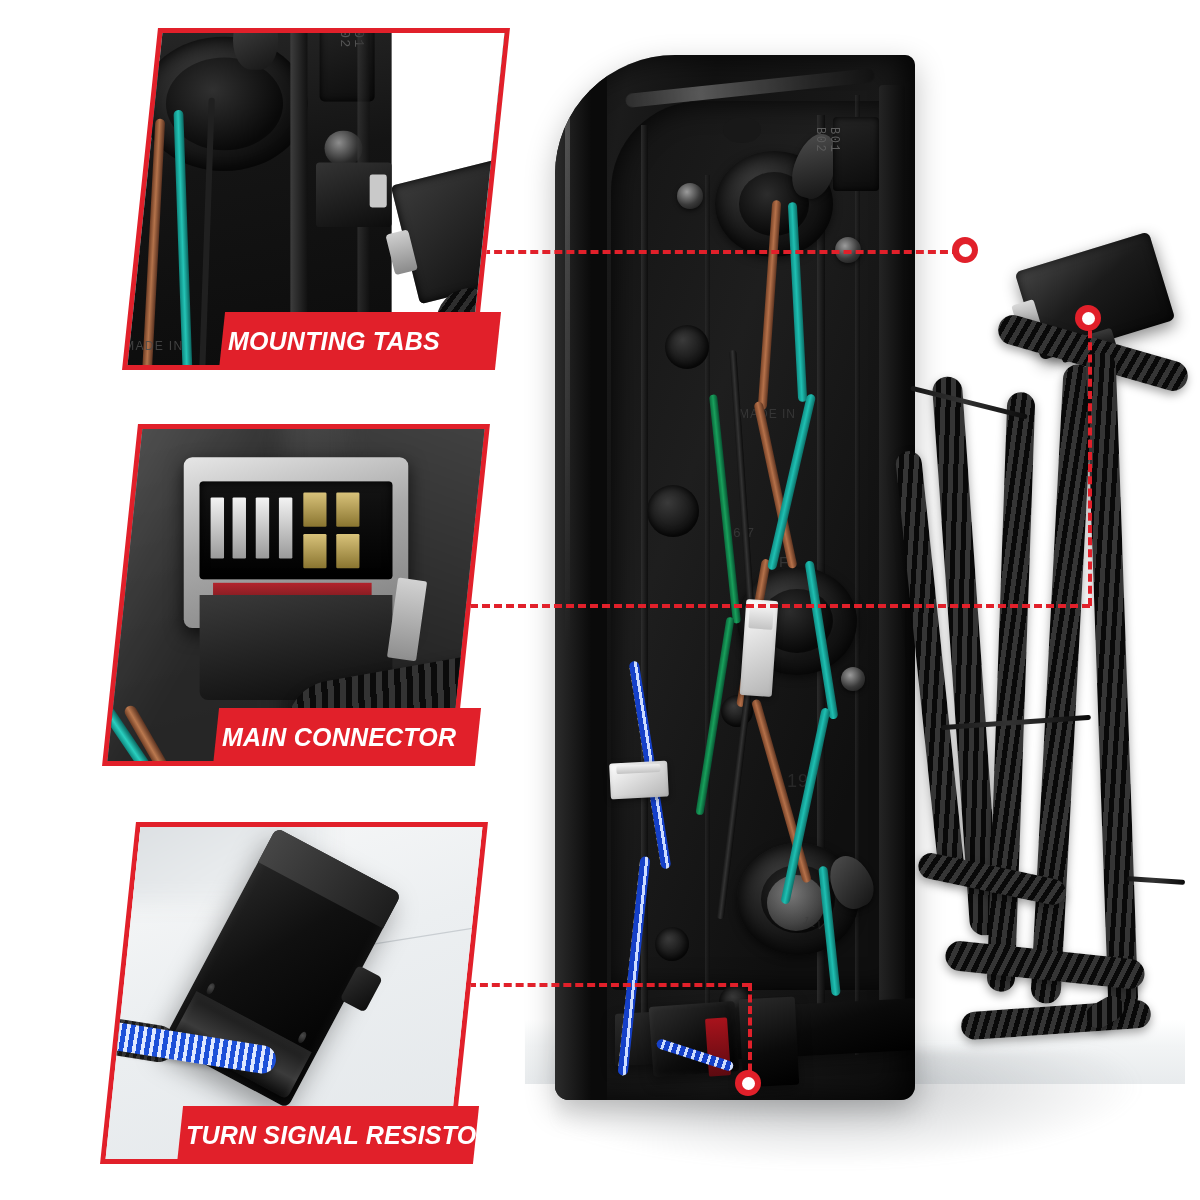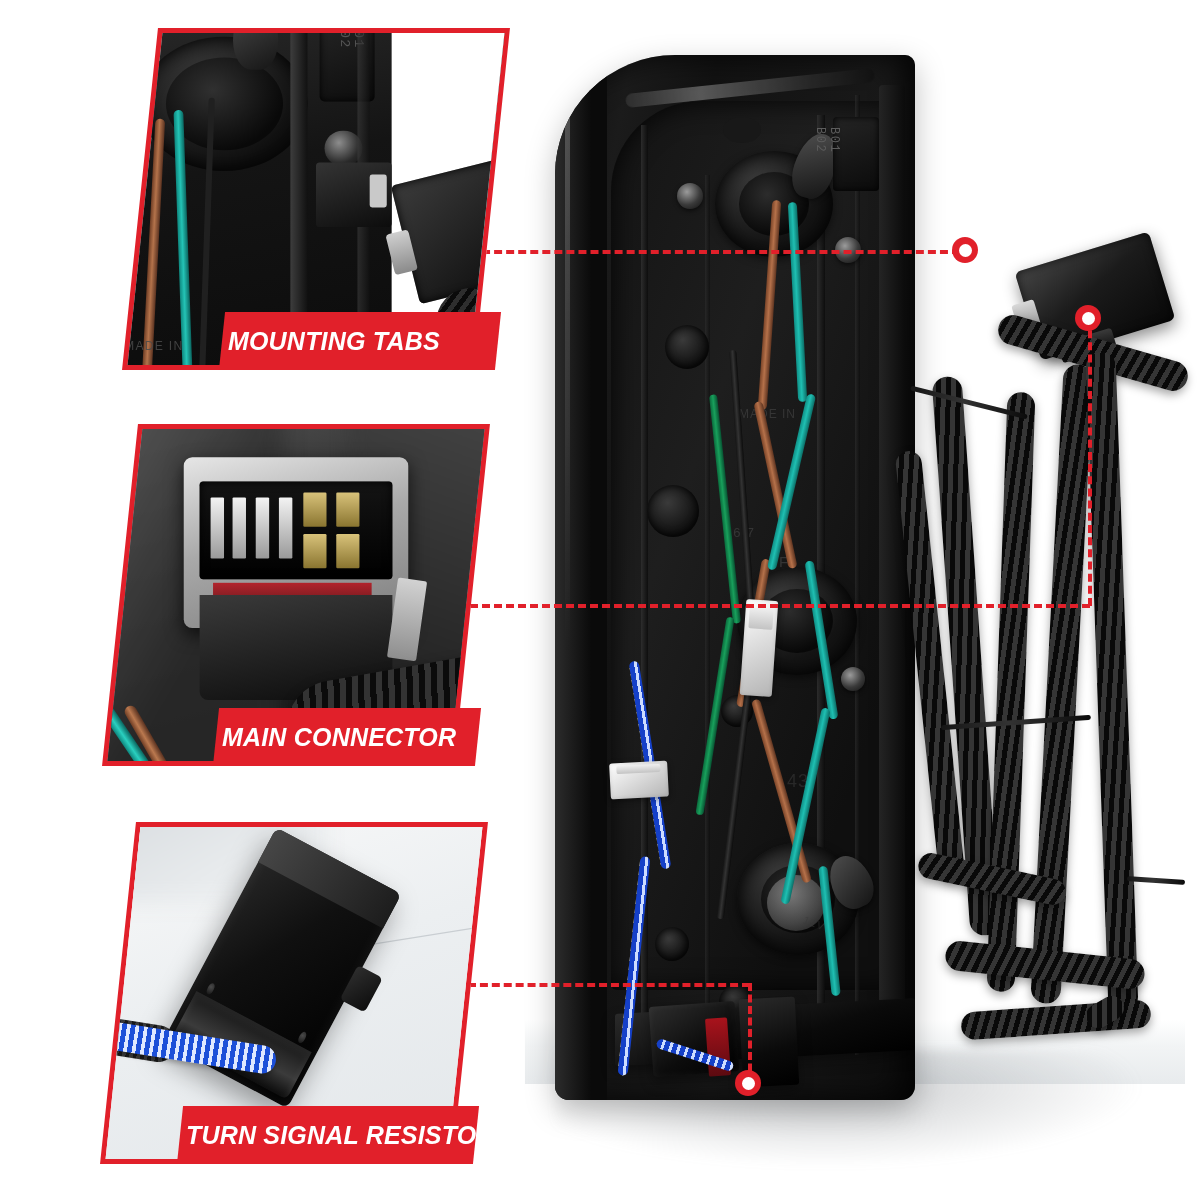--- a/index.html
+++ b/index.html
@@ -275,21 +275,21 @@
       <div class="bulbNub" style="left:276px;top:800px;width:40px;height:54px;transform:rotate(-24deg);"></div>
 
       <div class="clip3" style="left:166px;top:640px;width:32px;height:32px;"></div>
       <div class="clip3" style="left:164px;top:930px;width:34px;height:34px;"></div>
       <div class="clip3" style="left:100px;top:872px;width:34px;height:34px;"></div>
       <div class="clip3" style="left:92px;top:964px;width:32px;height:30px;"></div>
 
       <div class="embo" style="left:184px;top:352px;font-size:12px;">MADE IN</div>
       <div class="embo" style="left:170px;top:470px;font-size:13px;">16-7</div>
       <div class="embo" style="left:224px;top:498px;font-size:15px;">F</div>
-      <div class="embo" style="left:232px;top:716px;font-size:18px;opacity:.55;">43</div>
+      <div class="embo" style="left:232px;top:716px;font-size:18px;opacity:.55;">19</div>
       <div class="embo" style="left:248px;top:862px;font-size:11px;opacity:.5;transform:rotate(20deg);">12V</div>
 
       <div class="bottomRail" style="left:60px;bottom:42px;width:300px;height:52px;transform:skewY(-3deg);"></div>
       <div class="resistorBox" style="left:96px;bottom:26px;width:86px;height:70px;transform:rotate(-4deg);"></div>
       <div class="redRefl" style="left:152px;bottom:24px;width:22px;height:58px;transform:rotate(-4deg);"></div>
       <div class="bottomRail" style="left:186px;bottom:14px;width:56px;height:88px;transform:rotate(-3deg);"></div>
     </div>
 
     <div class="w wBrown" style="left:240px;top:180px;width:9px;height:210px;transform:rotate(4deg);"></div>
     <div class="w wBrown" style="left:246px;top:380px;width:9px;height:170px;transform:rotate(-12deg);"></div>

